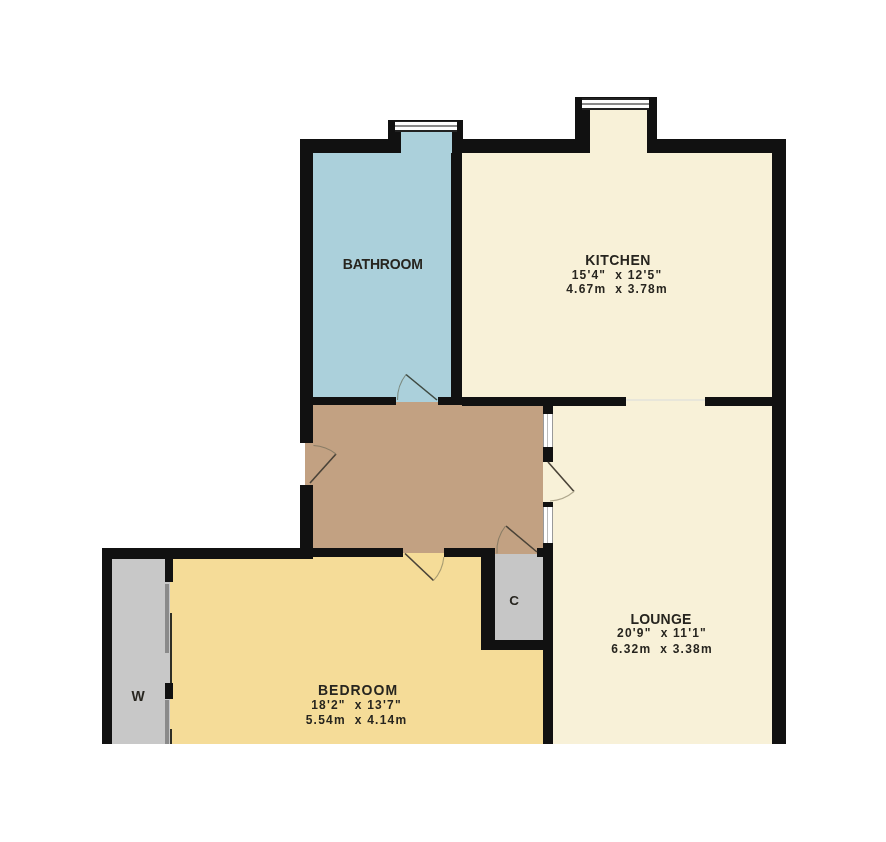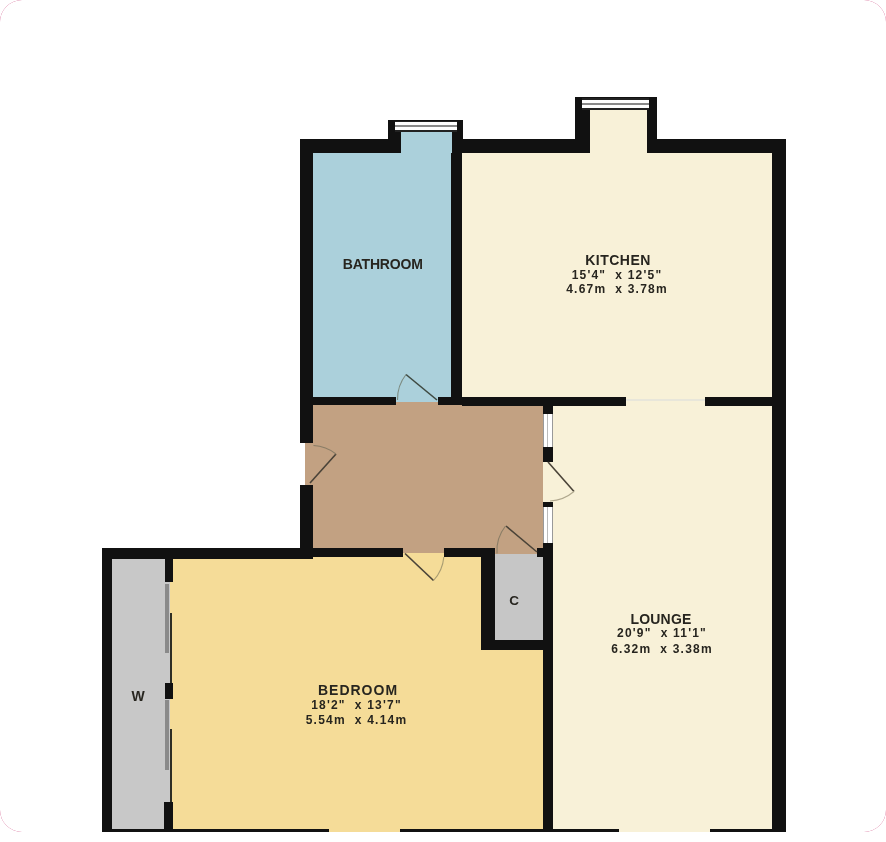--- a/index.html
+++ b/index.html
@@ -1,16 +1,16 @@
 <!DOCTYPE html>
 <html><head>
 <meta charset="utf-8">
 <style>
   html,body{margin:0;padding:0;background:#ffffff;}
-  .wrap{width:886px;height:832px;position:relative;overflow:hidden;background:#be185d;border-radius:22px;}
+  .wrap{width:886px;height:744px;position:relative;overflow:hidden;background:#be185d;}
   svg{display:block;}
   text{font-family:"Liberation Sans", sans-serif;font-weight:bold;fill:#27251f;}
 </style>
 </head>
 <body>
 <div class="wrap">
 <svg width="886" height="842" viewBox="0 0 886 842" shape-rendering="crispEdges">
 
   <rect x="0" y="0" width="886" height="842" fill="#ffffff"></rect>
 

